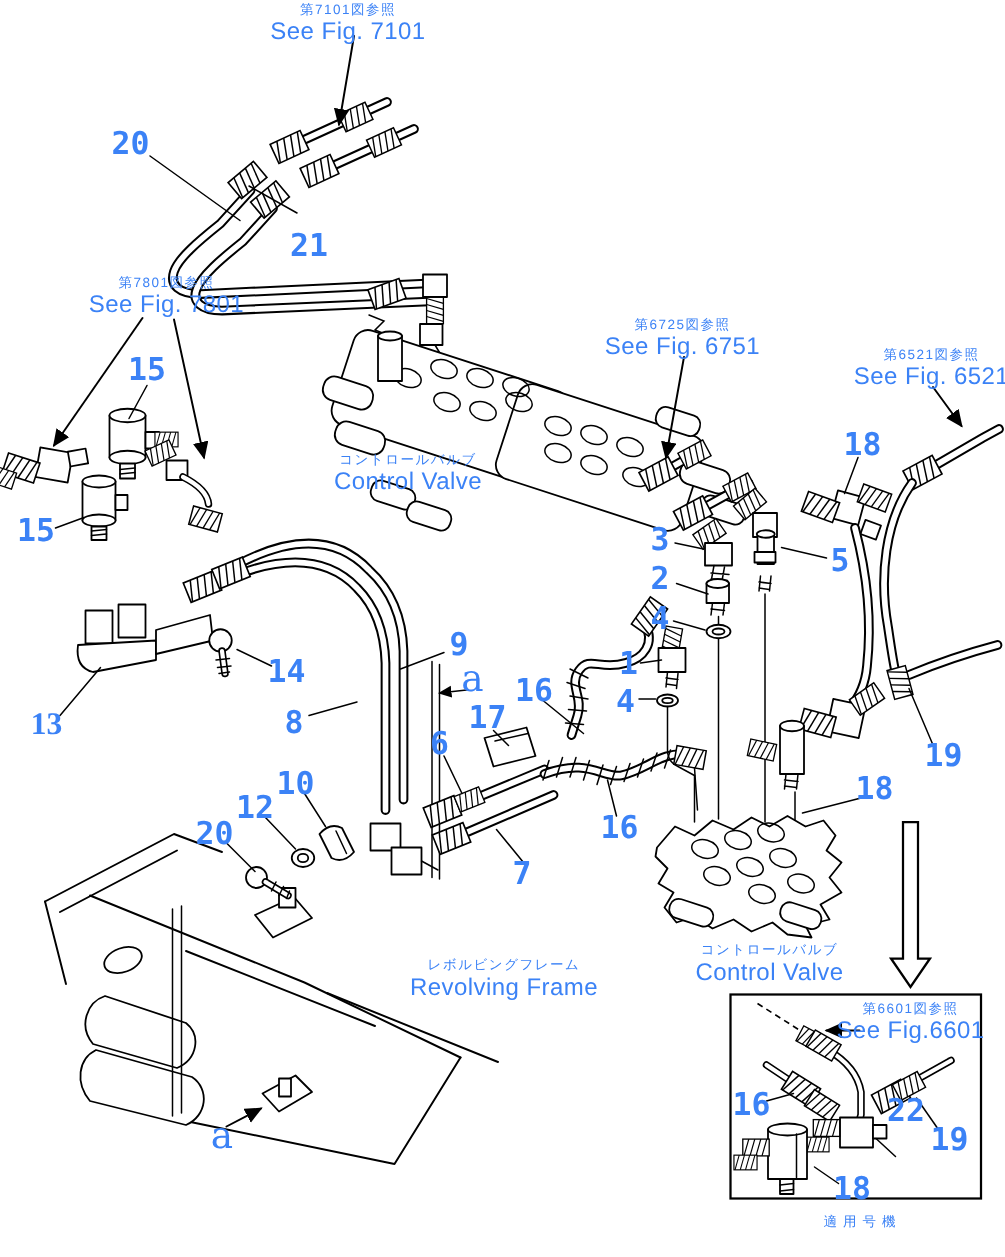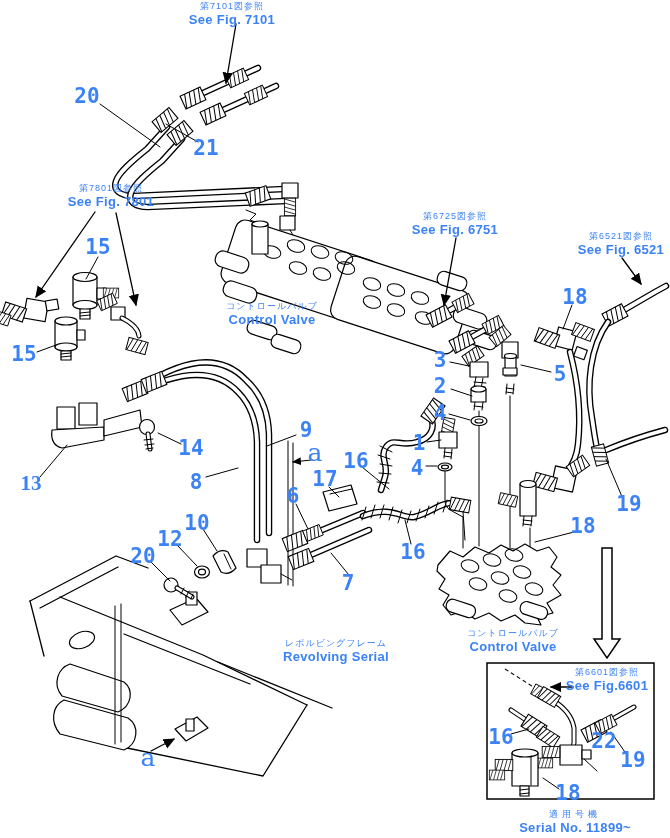--- a/index.html
+++ b/index.html
@@ -13,21 +13,21 @@
   .tubeI{fill:none;stroke:#fff;stroke-width:3.8;stroke-linecap:round;}
   .tube2O{fill:none;stroke:#000;stroke-width:5;stroke-linecap:round;}
   .tube2I{fill:none;stroke:#fff;stroke-width:2.8;stroke-linecap:round;}
   .dash{fill:none;stroke:#000;stroke-width:1.1;stroke-dasharray:4 3;}
   .callout{position:absolute;transform:translate(-50%,-50%);
            font-family:"DejaVu Sans Mono",monospace;font-weight:bold;font-size:21px;
            line-height:1;white-space:nowrap;}
   .marker-a{font-family:"DejaVu Serif",serif;font-weight:normal;font-size:25px;}
   .ref{position:absolute;text-align:center;line-height:1.2;}
   .ref .jp{display:block;font-size:9px;letter-spacing:1px;}
-  .ref .en{display:block;font-size:13px;font-weight:bold;letter-spacing:.3px;white-space:nowrap;}
+  .ref .en{display:block;font-size:16px;font-weight:normal;letter-spacing:.3px;white-space:nowrap;}
   .ref.serial{text-align:center;}
   .ref.serial .jp{letter-spacing:4px;}
 </style>
 </head>
 <body>
 
 <div class="stage">
 
 <svg width="670" height="838" viewBox="0 0 670 838">
 <defs>
@@ -369,33 +369,32 @@
 <div class="ref" style="left:192px;top:301px;width:160px">
   <span class="jp">コントロールバルブ</span>
   <span class="en">Control Valve</span>
 </div>
 <div class="ref" style="left:433px;top:628px;width:160px">
   <span class="jp">コントロールバルブ</span>
   <span class="en">Control Valve</span>
 </div>
 <div class="ref" style="left:256px;top:638px;width:160px">
   <span class="jp">レボルビングフレーム</span>
-  <span class="en">Revolving Serial</span>
+  <span class="en">Revolving Frame</span>
 </div>
 <div class="ref" style="left:537px;top:667px;width:140px">
   <span class="jp">第6601図参照</span>
   <span class="en">See Fig.6601</span>
 </div>
 <div class="ref serial" style="left:484px;top:809px;width:182px">
   <span class="jp">適用号機</span>
-  <span class="en">Serial No. 11899~</span>
 </div>
 
 <div class="callout" style="left: 87px; top: 96px;">20</div>
-    <div class="callout" style="left: 206px; top: 148px;">21</div>
+    <div class="callout" style="left: 206px; top: 164px;">21</div>
     <div class="callout" style="left: 98px; top: 247px;">15</div>
     <div class="callout" style="left: 24px; top: 354px;">15</div>
     <div class="callout" style="left: 31px; top: 483px; font-family: Liberation Serif, serif;">13</div>
     <div class="callout" style="left: 191px; top: 448px;">14</div>
     <div class="callout" style="left: 196px; top: 482px;">8</div>
     <div class="callout" style="left: 306px; top: 430px;">9</div>
     <div class="callout" style="left: 293px; top: 496px;">6</div>
     <div class="callout" style="left: 197px; top: 523px;">10</div>
     <div class="callout" style="left: 170px; top: 539px;">12</div>
     <div class="callout" style="left: 143px; top: 556px;">20</div>

